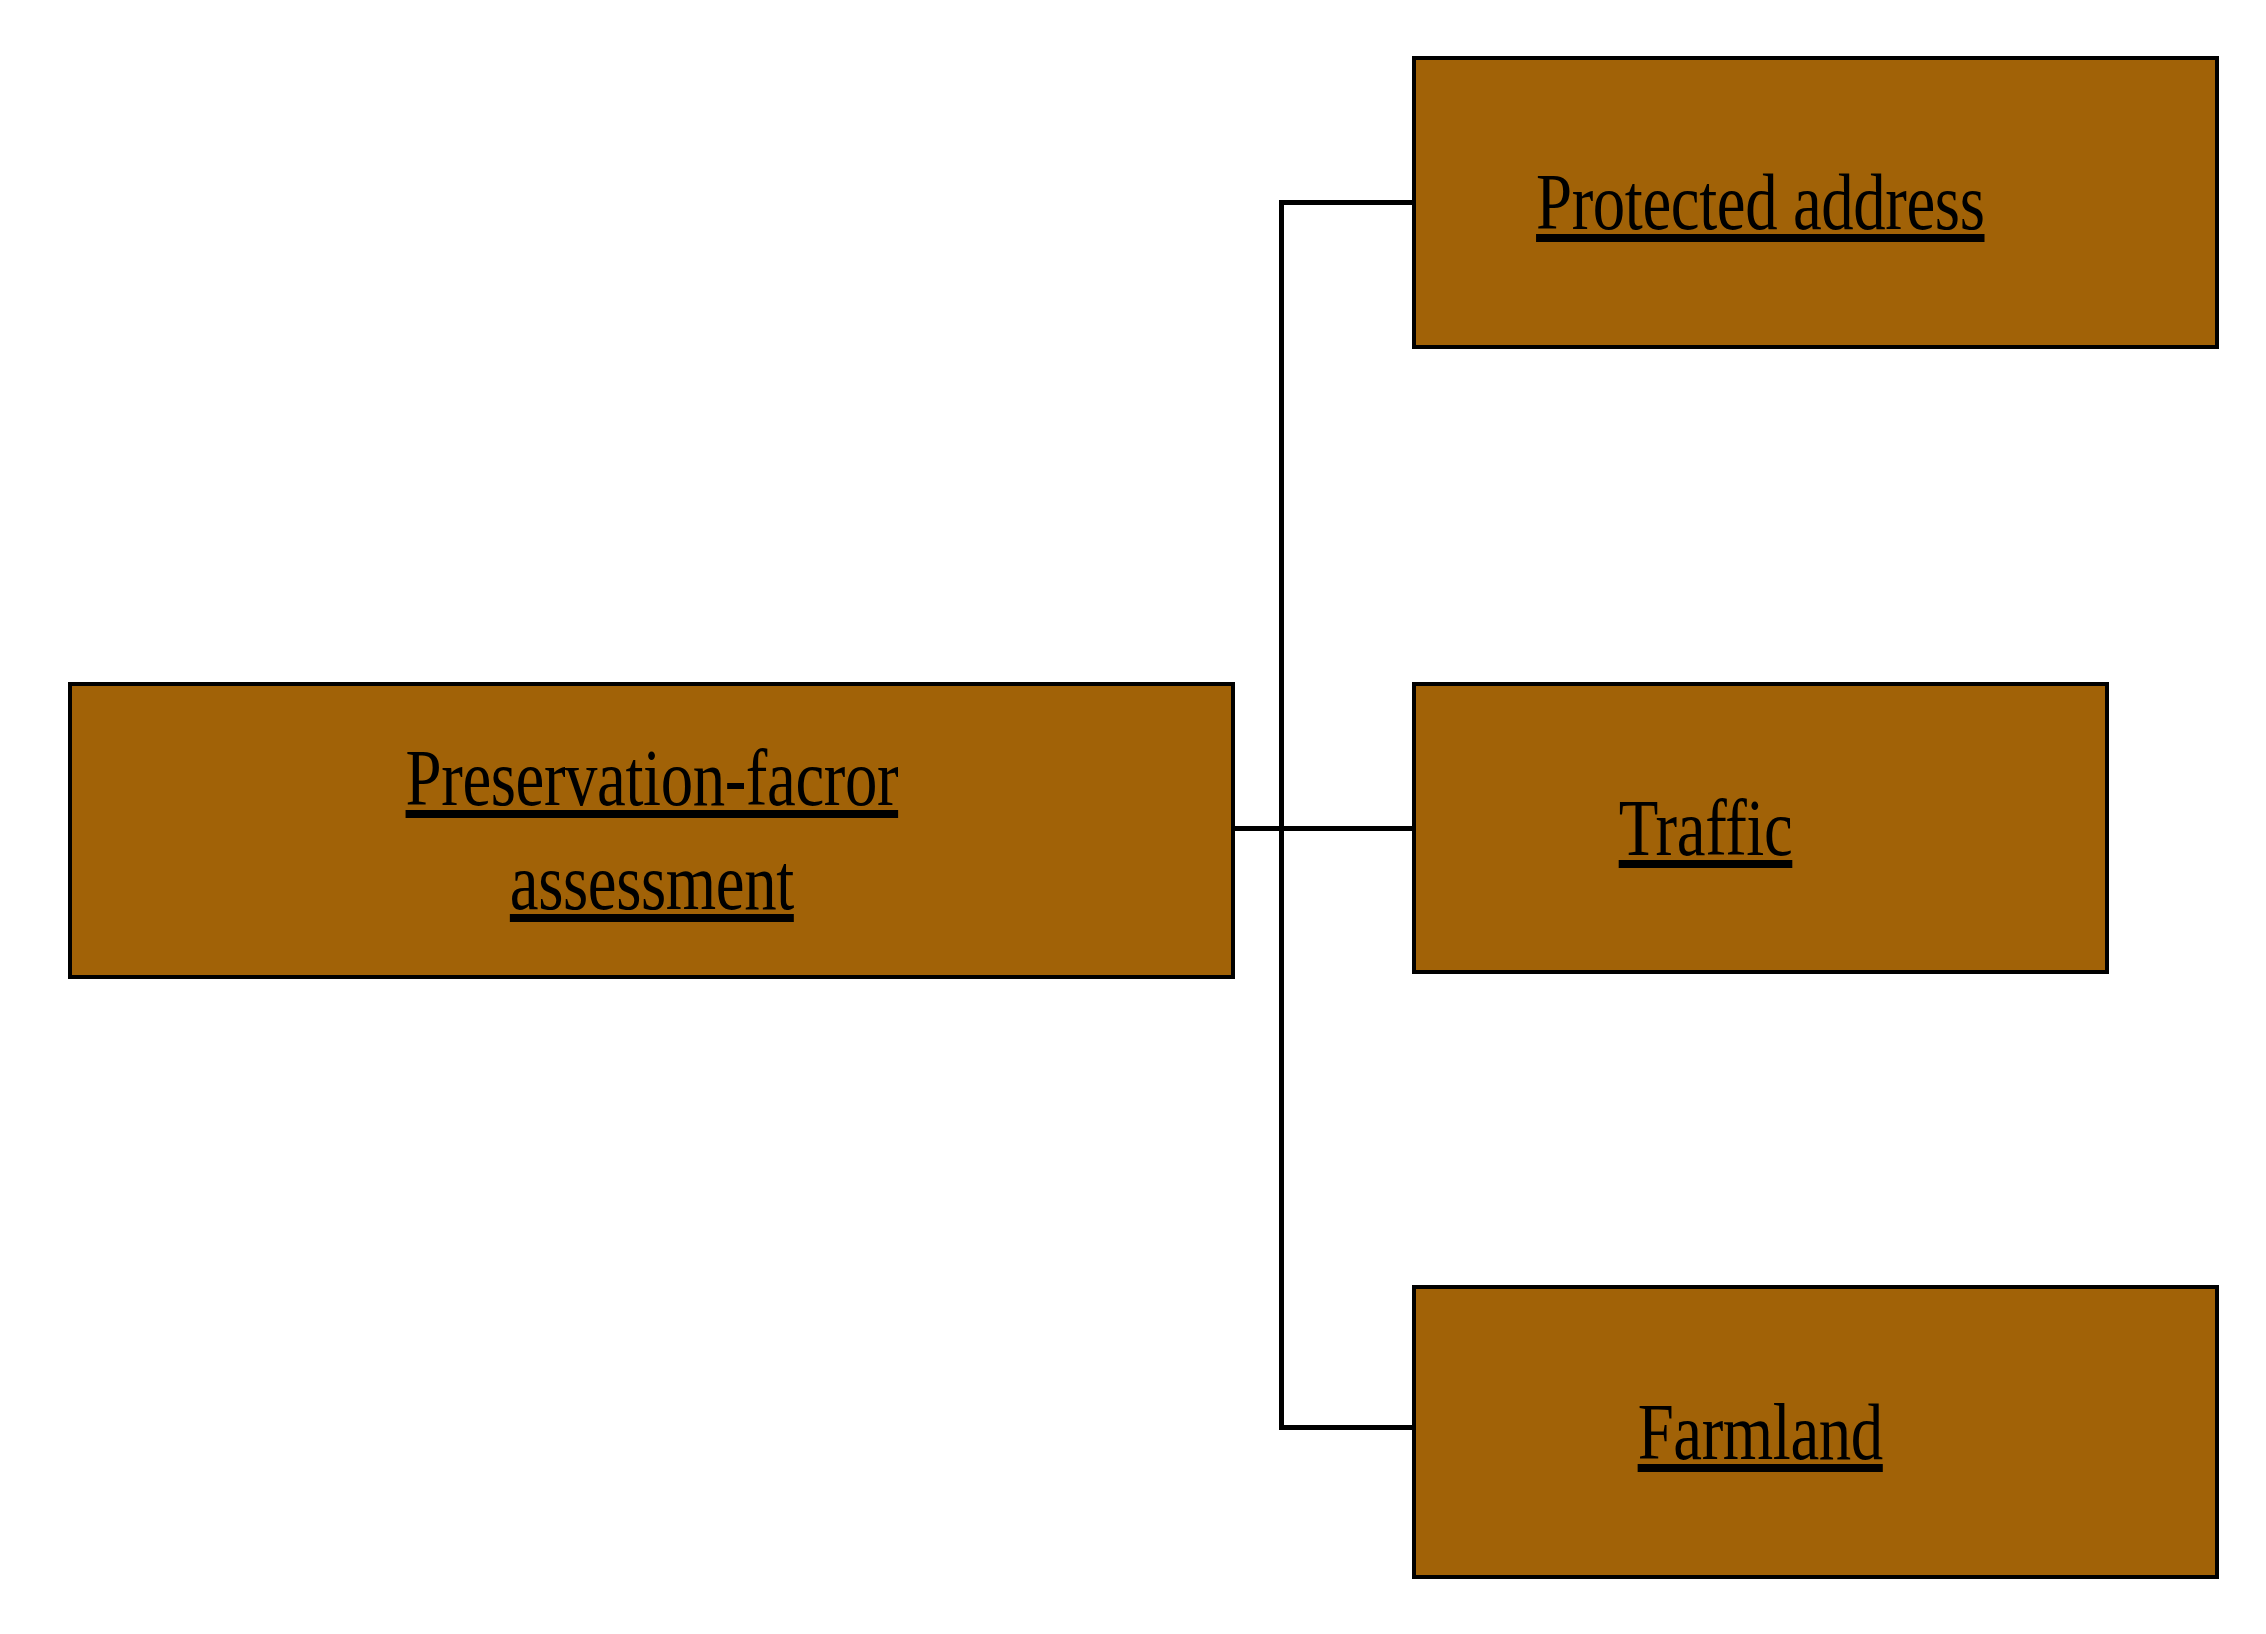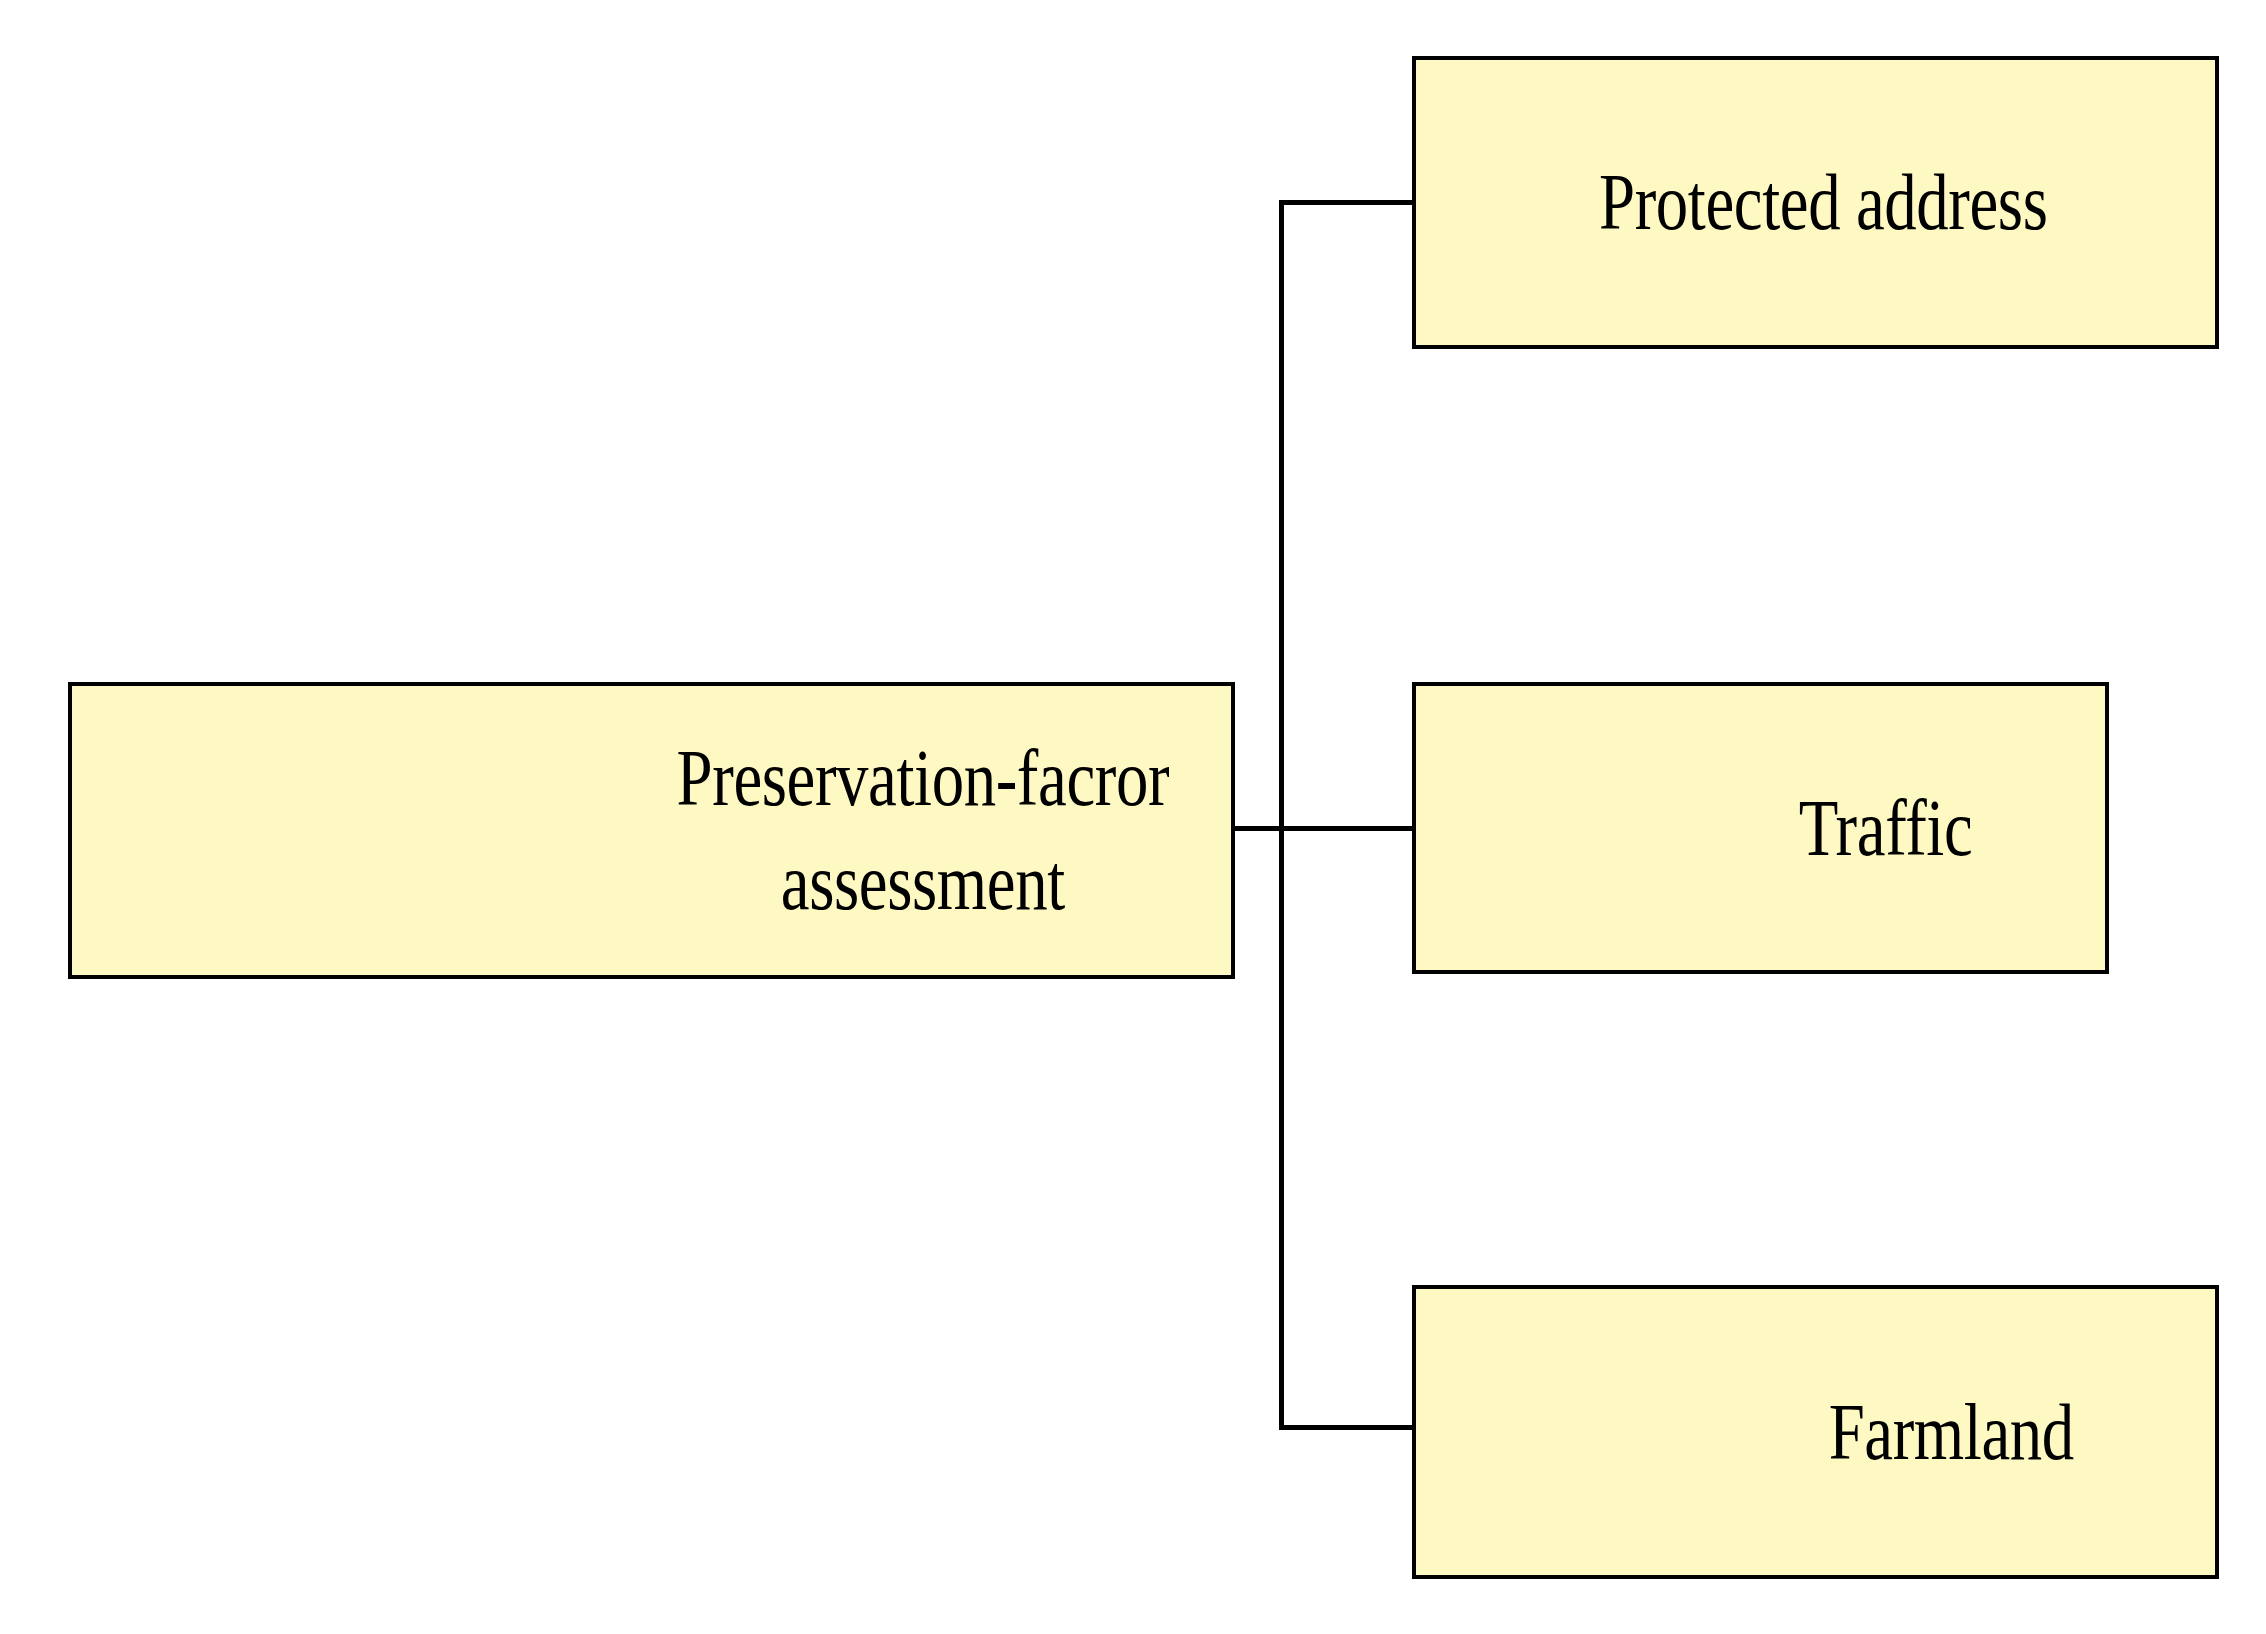--- a/index.html
+++ b/index.html
@@ -15,26 +15,27 @@
     background: #ffffff;
     overflow: hidden;
     font-family: "Liberation Serif", "DejaVu Serif", serif;
   }
 
   
   .node {
     position: absolute;
     box-sizing: border-box;
     border: 4.6px solid #000000;
-    background: #fef9c3;
+    background: #a16207;
     display: flex;
     align-items: center;
-    justify-content: flex-end;
+    justify-content: center;
     text-align: center;
     z-index: 3;
+    text-decoration: underline;
   }
   .node .label {
     display: block;
     color: #000000;
     font-size: 81px;
     line-height: 1.34;
     letter-spacing: -0.5px;
     
     transform: scaleX(0.80);
     transform-origin: center center;

